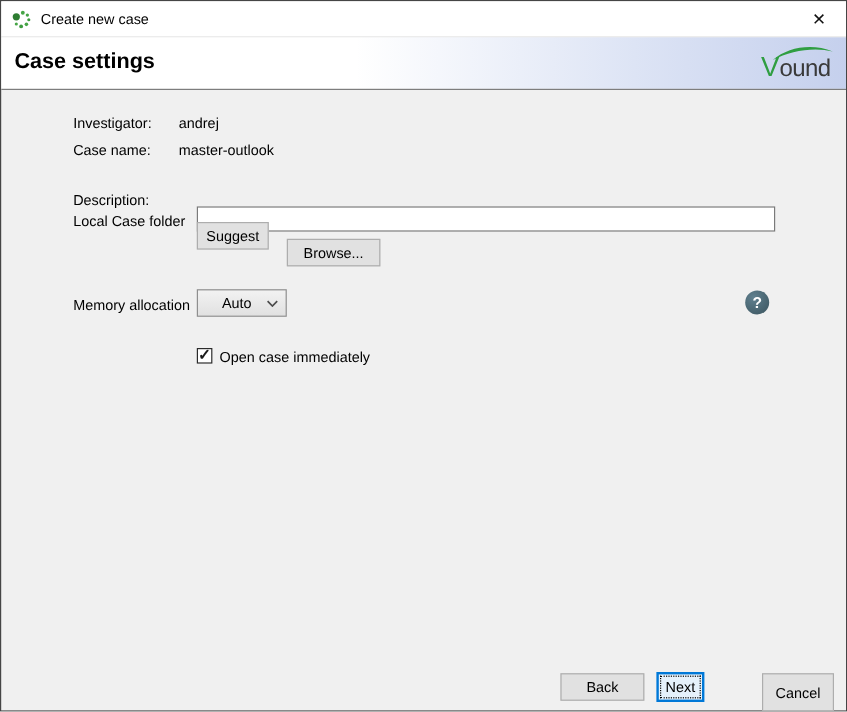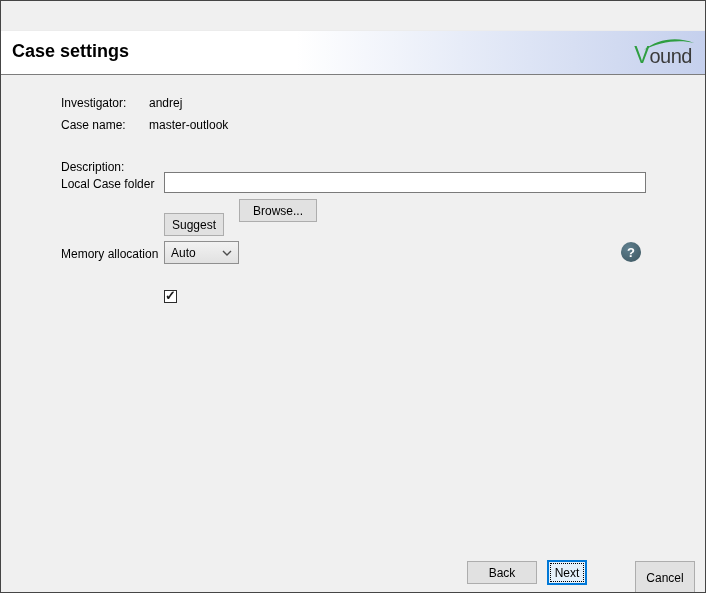--- a/index.html
+++ b/index.html
@@ -32,27 +32,27 @@
   .val-investigator { left:148px; top:95px; }
   .lbl-casename { left:60px; top:117px; }
   .val-casename { left:148px; top:117px; }
   .lbl-description { left:60px; top:139px;margin-top:20px; }
   .lbl-folder { left:60px; top:176px; }
   .folder-input { position:absolute; left:163px; top:171px; width:482px; height:21px; box-sizing:border-box;
     border:1px solid #7a7a7a; background:#fff; font-family:inherit; font-size:12px; padding:0 4px; }
 
   .win-btn { position:absolute; box-sizing:border-box; background:#e1e1e1; border:1px solid #adadad;
     font-family:inherit; font-size:12px; color:#000; padding:0; text-align:center; }
-  .btn-suggest { left:163px; top:212px; width:60px; height:23px; }
+  .btn-suggest { left:163px; top:184px; width:60px; height:23px; }
   .btn-browse  { left:238px; top:198px; width:78px; height:23px; }
 
   .lbl-memory { left:60px; top:246px; }
   .dropdown { position:absolute; left:163px; top:240px; width:75px; height:23px; box-sizing:border-box;
     background:linear-gradient(#f2f2f2,#e1e1e1); border:1px solid #8f8f8f;
-    display:flex; align-items:center; padding-left:6px; }
+    display:flex; align-items:center; padding-left:20px; }
   .dropdown .chev { position:absolute; right:6px; top:8px; }
 
   .help-circle { position:absolute; left:620px; top:241px; width:20px; height:20px; border-radius:50%;
     background:radial-gradient(circle at 35% 30%, #60808f, #3b545e); color:#fff;
     display:flex; align-items:center; justify-content:center; font-size:13px; font-weight:bold; }
 
   .checkbox { position:absolute; left:163px; top:289px; width:13px; height:13px; box-sizing:border-box;
     background:#fff; border:1px solid #2b2b2b; }
   .checkbox .tick { position:absolute; left:0px; top:-3px; font-size:13px; font-weight:bold; color:#1a1a1a; }
   .lbl-opencase { left:182px; top:290px; }
@@ -61,20 +61,35 @@
   .btn-back   { left:466px; top:560px; width:70px; height:23px; }
   .btn-next   { left:546px; top:559px; width:40px; height:25px; border:2px solid #0078d7; background:#e5f1fb;
                 outline:1px dotted #000; outline-offset:-4px; }
   .btn-cancel { left:634px; top:560px; width:60px; height:34px; }
 </style>
 </head>
 <body>
 
 <div class="dialog">
 
+  <div class="titlebar">
+    <svg class="app-icon" viewBox="0 0 16 16">
+      <circle cx="3.6" cy="6" r="3" fill="#2e7d32"></circle>
+      <circle cx="9" cy="2.6" r="1.6" fill="#46a546"></circle>
+      <circle cx="12.8" cy="4.6" r="1.4" fill="#46a546"></circle>
+      <circle cx="14" cy="8.5" r="1.3" fill="#3d9b3f"></circle>
+      <circle cx="12" cy="12.3" r="1.5" fill="#46a546"></circle>
+      <circle cx="7.6" cy="14" r="1.6" fill="#3d9b3f"></circle>
+      <circle cx="3.6" cy="12" r="1.3" fill="#46a546"></circle>
+    </svg>
+    <span class="title-text">Create new case</span>
+    <button class="close-btn">
+      <span>✕</span>
+    </button>
+  </div>
 
   <div class="header">
     <h1 class="page-title">Case settings</h1>
     <div class="vound-logo">
       <svg class="logo-swoosh" width="52" height="14" viewBox="0 0 52 14">
         <path d="M1,13 C14,2 34,-1 51,6 C36,2 16,5 1,13 Z" fill="#2f9e41"></path>
       </svg>
       <span class="logo-v">V</span><span class="logo-rest">ound</span>
     </div>
   </div>
@@ -99,18 +114,19 @@
       <polyline points="1,1 5,5 9,1" fill="none" stroke="#4d4d4d" stroke-width="1.4"></polyline>
     </svg>
   </div>
   <div class="help-circle">
     <span>?</span>
   </div>
 
   <span class="checkbox">
     <span class="tick">✓</span>
   </span>
+  <span class="lbl lbl-opencase">Open case immediately</span>
 
   <button class="win-btn btn-back">Back</button>
   <button class="win-btn btn-next">Next</button>
   <button class="win-btn btn-cancel">Cancel</button>
 
 </div>
 
 </body></html>

